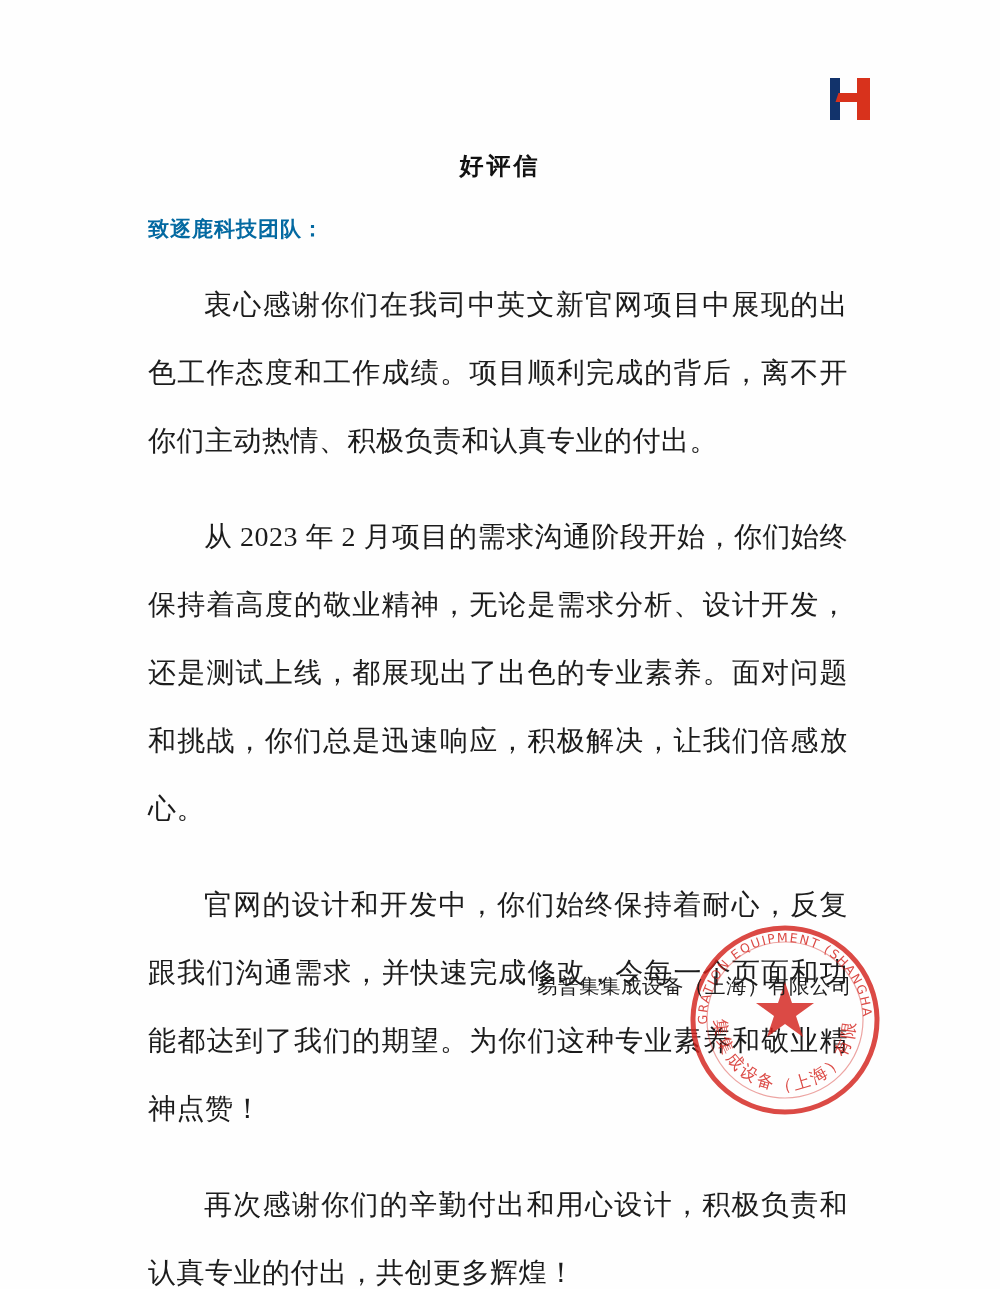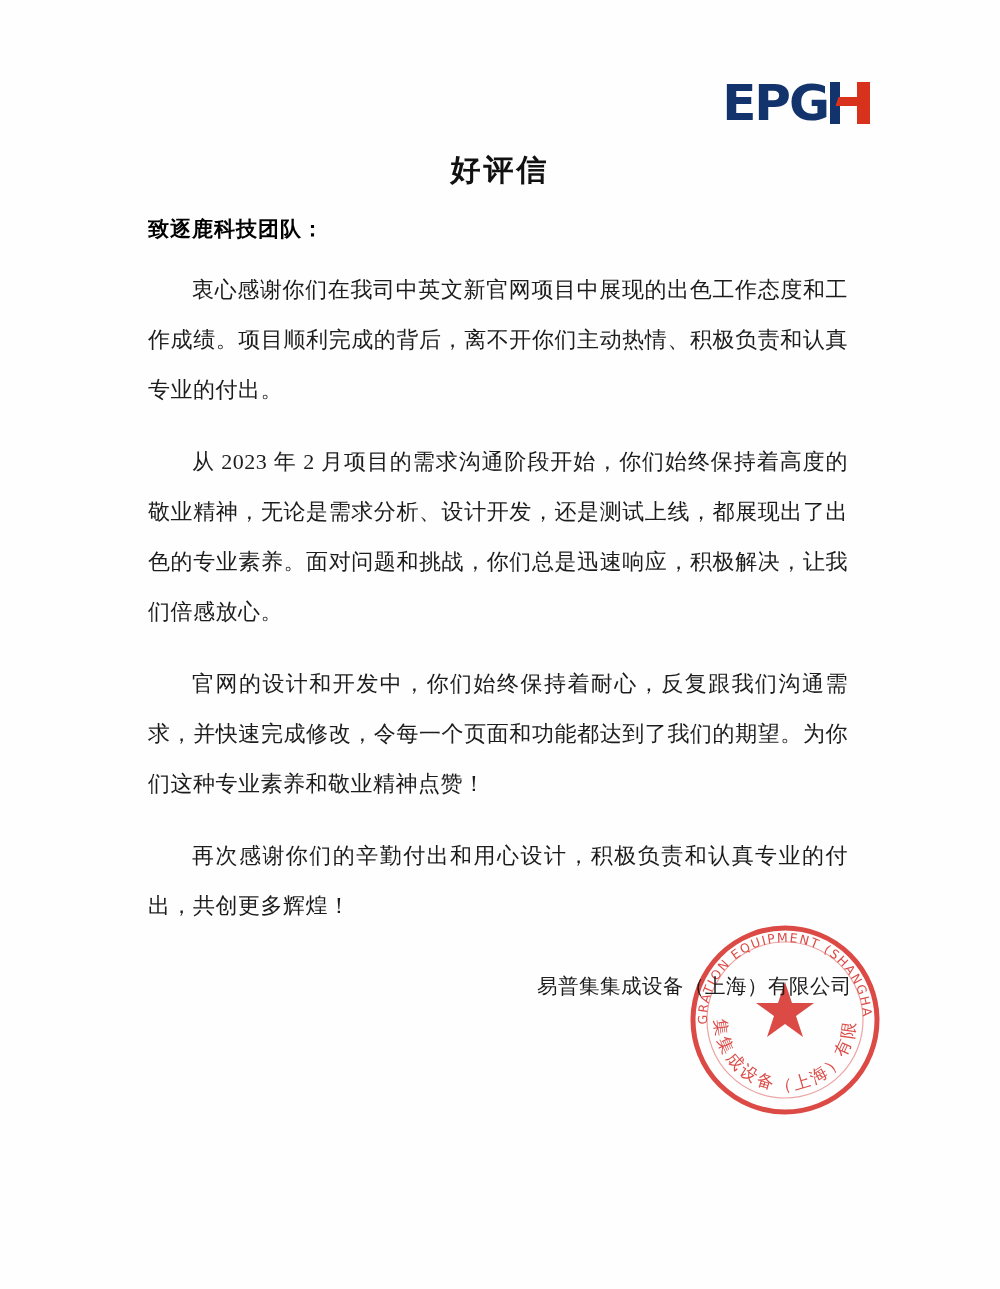--- a/index.html
+++ b/index.html
@@ -72,43 +72,43 @@
 
   
   .doc-title {
     position: absolute;
     top: 150px;
     left: 0;
     right: 0;
     text-align: center;
     font-family: "Liberation Sans", sans-serif;
     font-weight: 700;
-    font-size: 30px;
+    font-size: 24px;
     letter-spacing: 3px;
     color: #111;
   }
 
   
   .content {
     position: absolute;
     top: 215px;
     left: 148px;
     width: 700px;
   }
   .salutation {
     font-family: Liberation Sans, sans-serif;
     font-weight: 700;
     font-size: 21px;
     letter-spacing: 1px;
-    color: #000000;
+    color: #0369a1;
     margin-bottom: 18px;
   }
   .para {
-    font-size: 22px;
-    line-height: 50px;
+    font-size: 28px;
+    line-height: 68px;
     text-indent: 2em;
     letter-spacing: 0.5px;
     text-align: justify;
     color: #1c1c1c;
   }
 
   
   .signature {
     position: absolute;
     top: 962px;
@@ -133,21 +133,20 @@
     pointer-events: none;
   }
   .stamp svg { display: block; }
 </style>
 </head>
 <body>
 
 <div class="page">
 
   <div class="logo-wrap">
-    <span class="logo-text">EPG</span>
     <span class="logo-mark">
       <span class="bar-l"></span>
       <span class="bar-mid"></span>
       <span class="bar-r"></span>
     </span>
   </div>
 
   <div class="doc-title">好评信</div>
 
   <div class="content">

